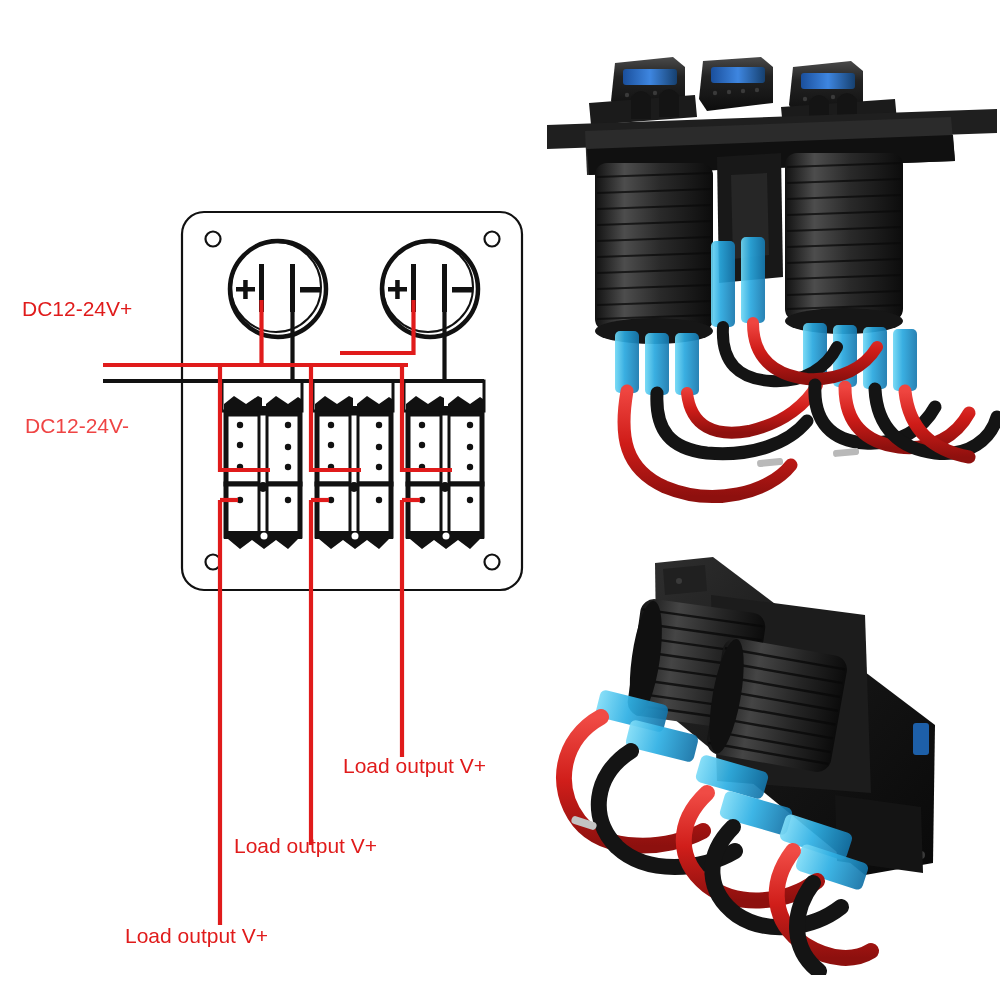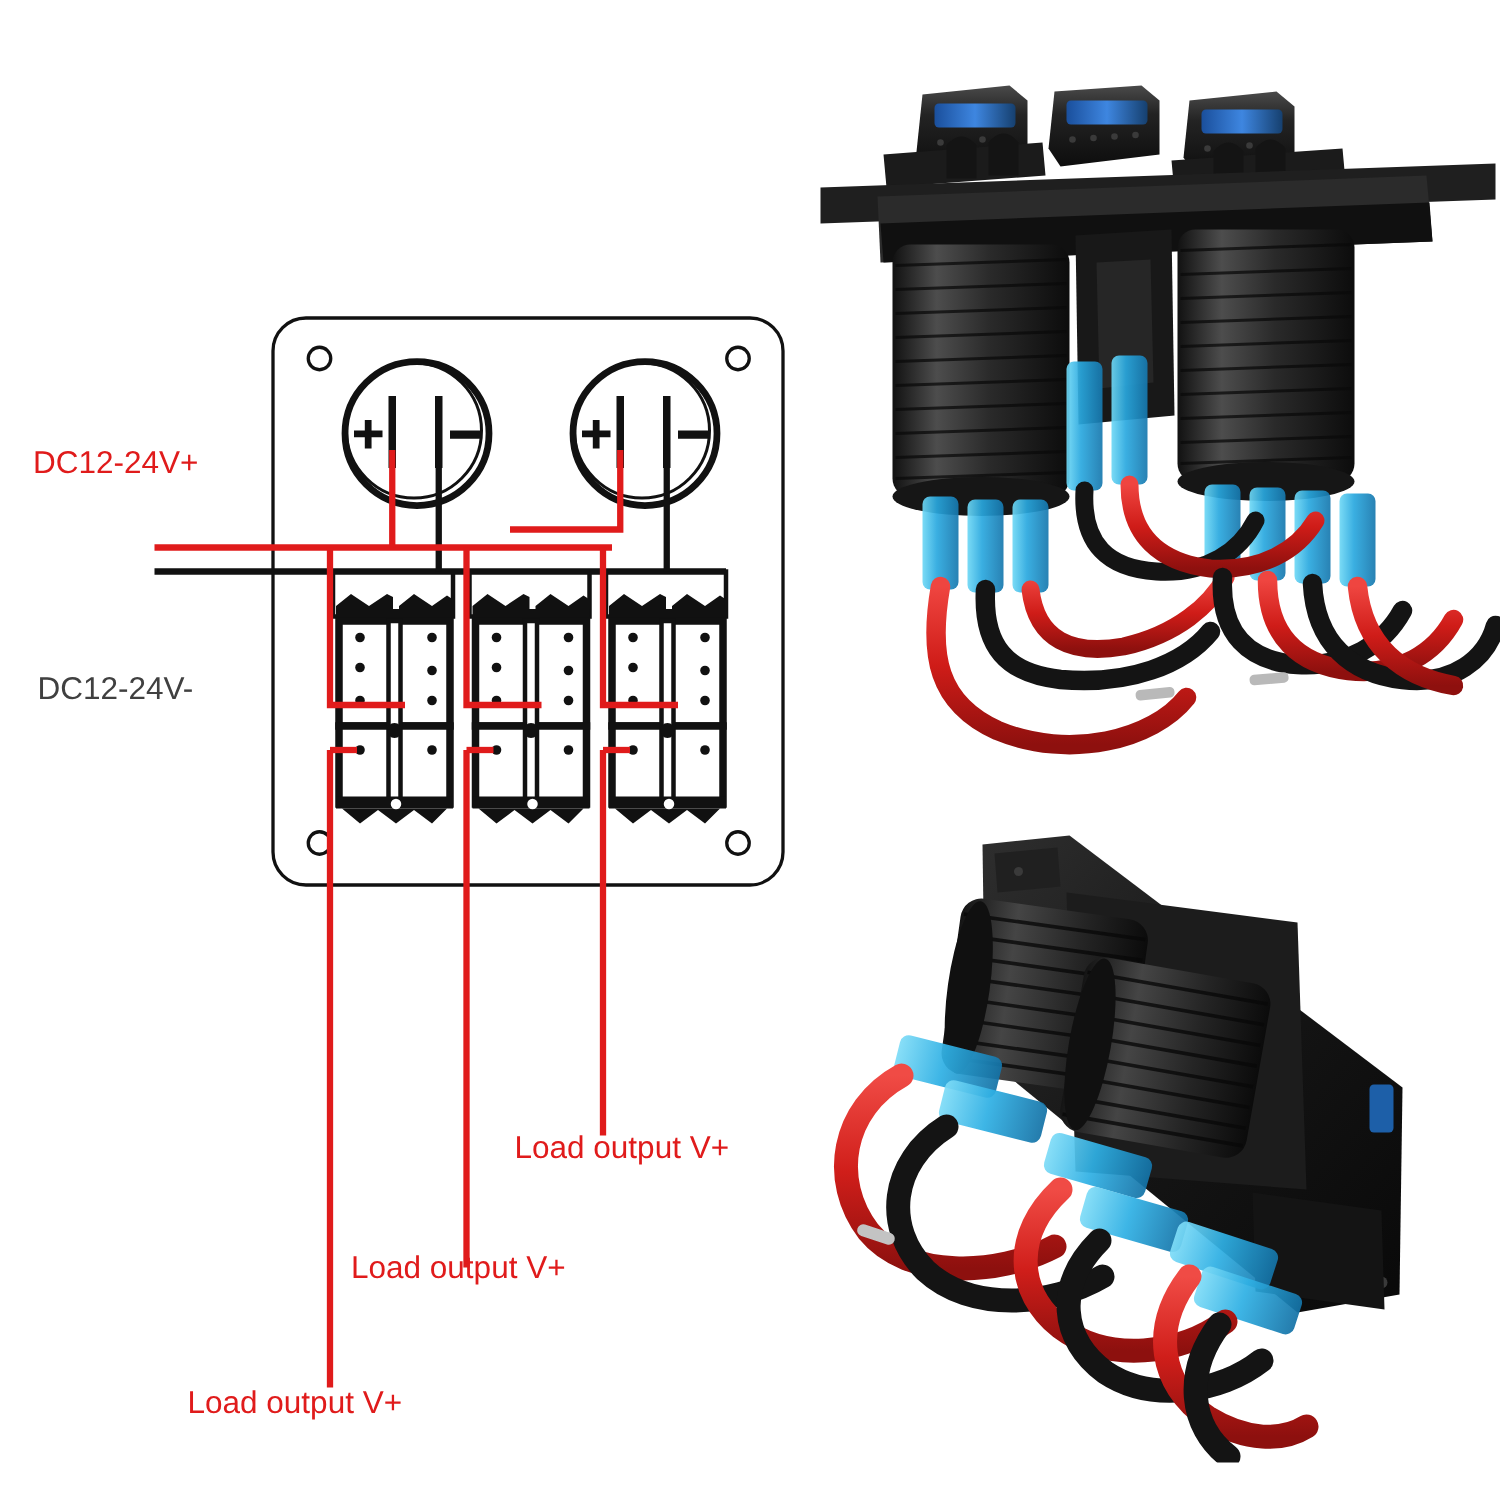--- a/index.html
+++ b/index.html
@@ -2,21 +2,21 @@
 <html><head>
 <meta charset="utf-8">
 <style>
   html,body{margin:0;padding:0;background:#ffffff;}
   body{width:1000px;height:1000px;position:relative;overflow:hidden;
        font-family:"Liberation Sans",sans-serif;}
   .stage{position:absolute;left:0;top:0;width:1000px;height:1000px;}
   svg.diagram{position:absolute;left:0;top:0;width:1000px;height:1000px;}
   .lbl{position:absolute;white-space:nowrap;font-size:21px;line-height:1;}
   .lbl.red{color:#e01b1b;}
-  .lbl.blk{color:#404040;margin-top:34px;}
+  .lbl.blk{color:#ef4444;}
 
   
   .photo{position:absolute;}
   #photo-top{left:545px;top:45px;width:455px;height:470px;}
   #photo-bottom{left:535px;top:555px;width:465px;height:420px;}
 
   .ph-svg{width:100%;height:100%;display:block;}
 </style>
 </head>
 <body>

